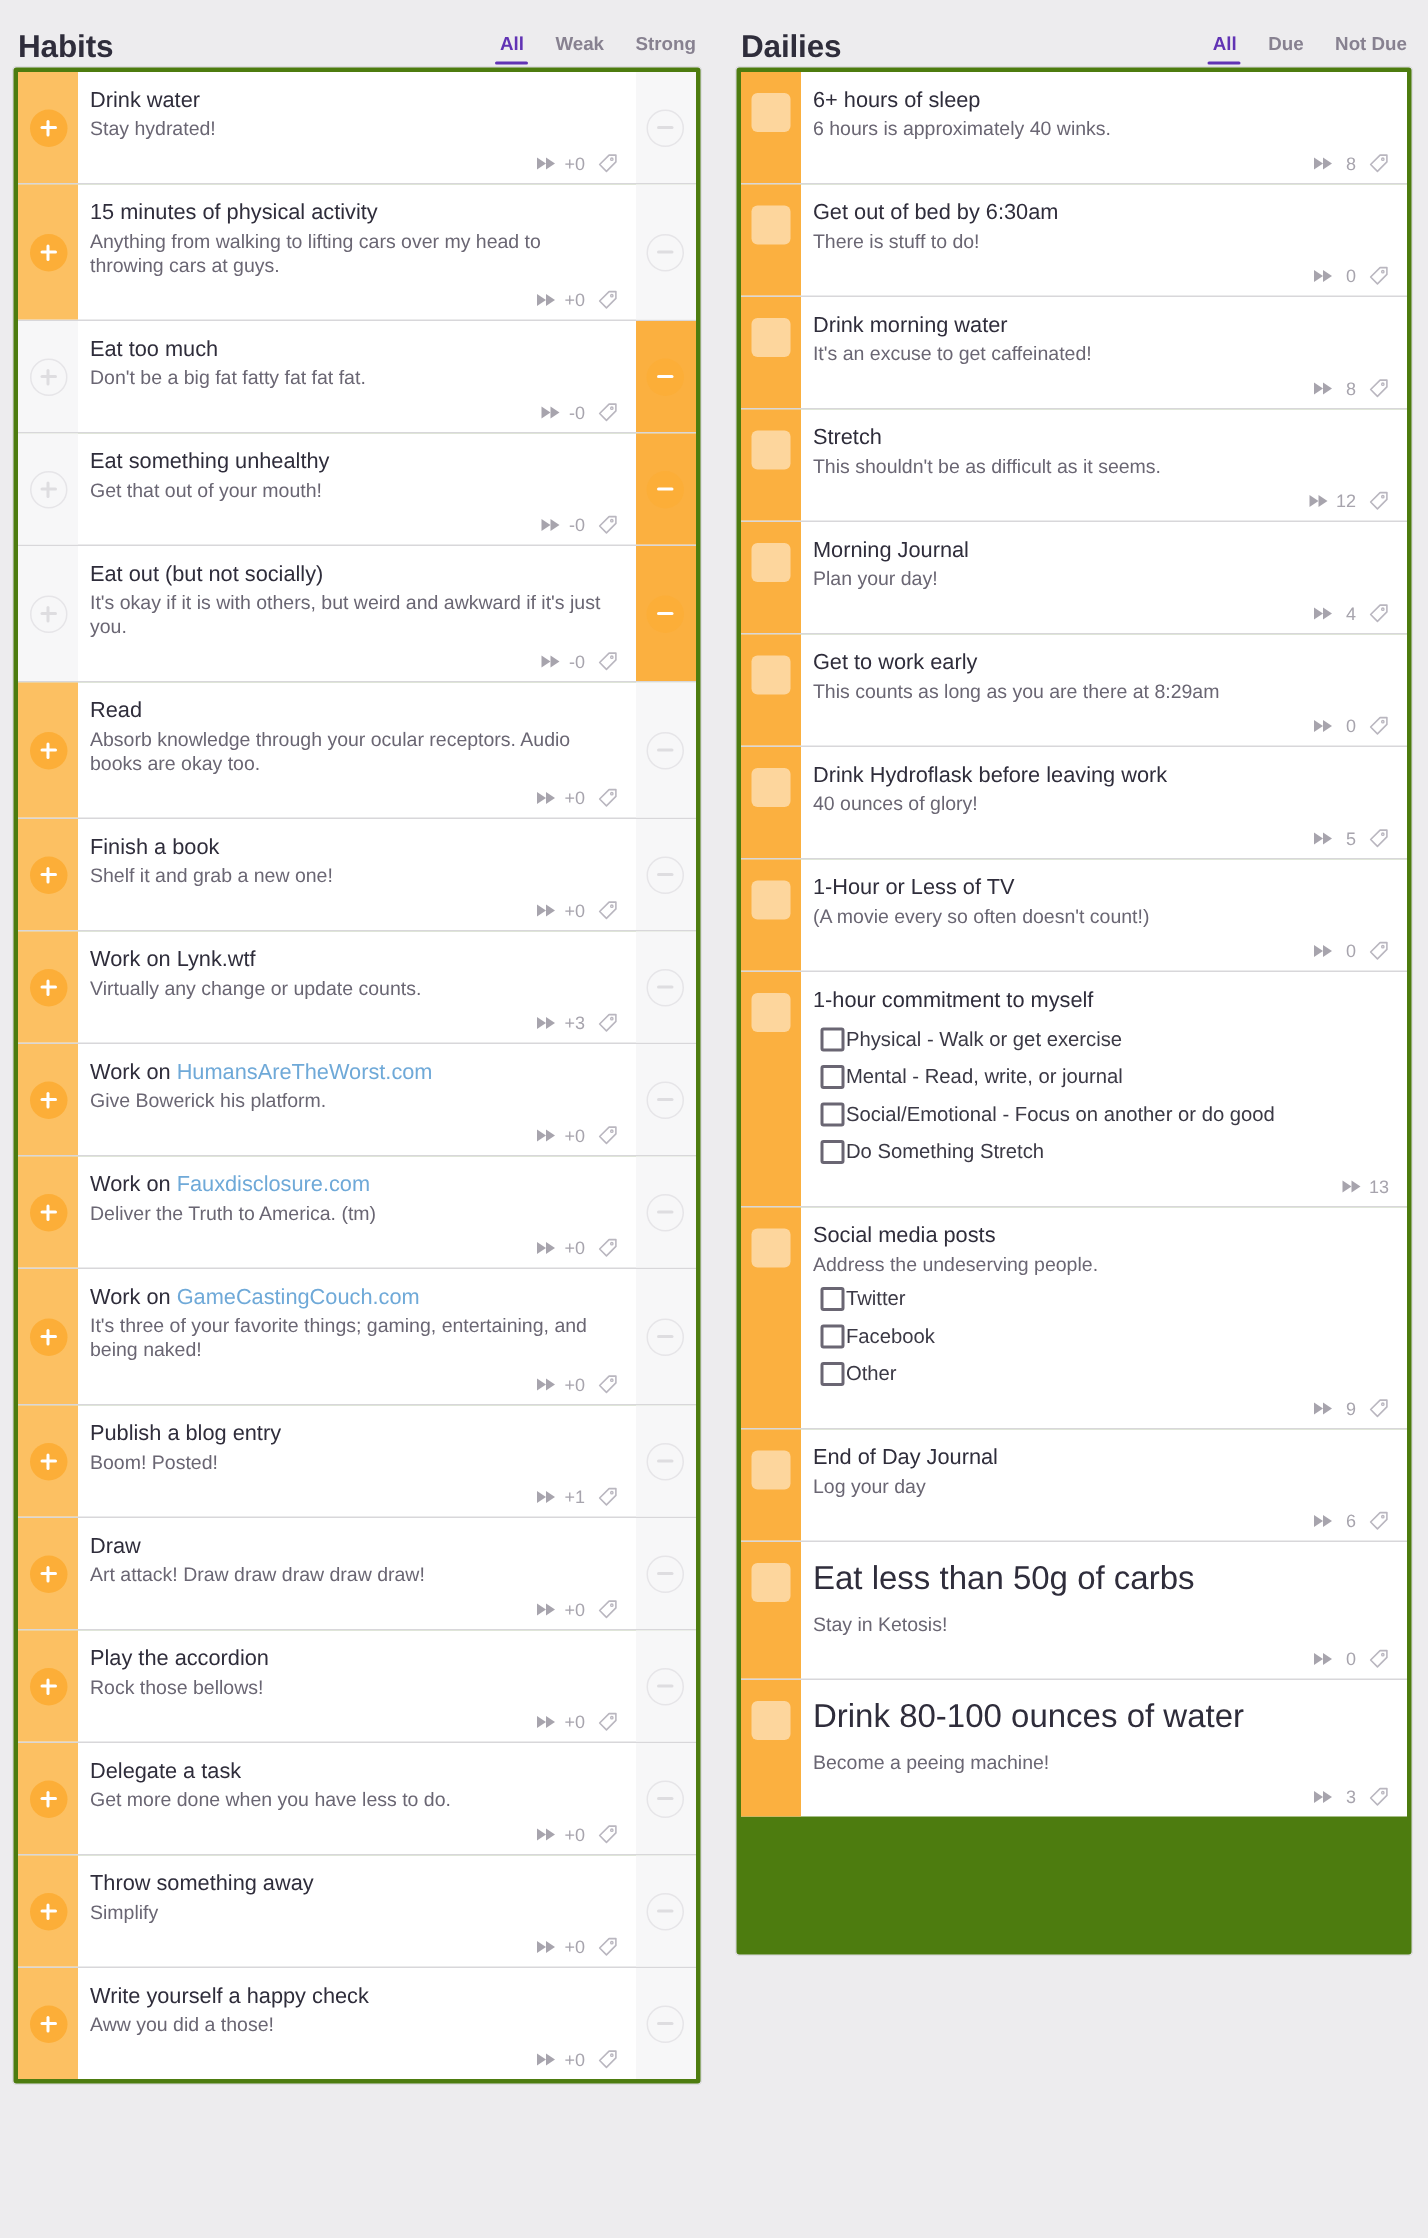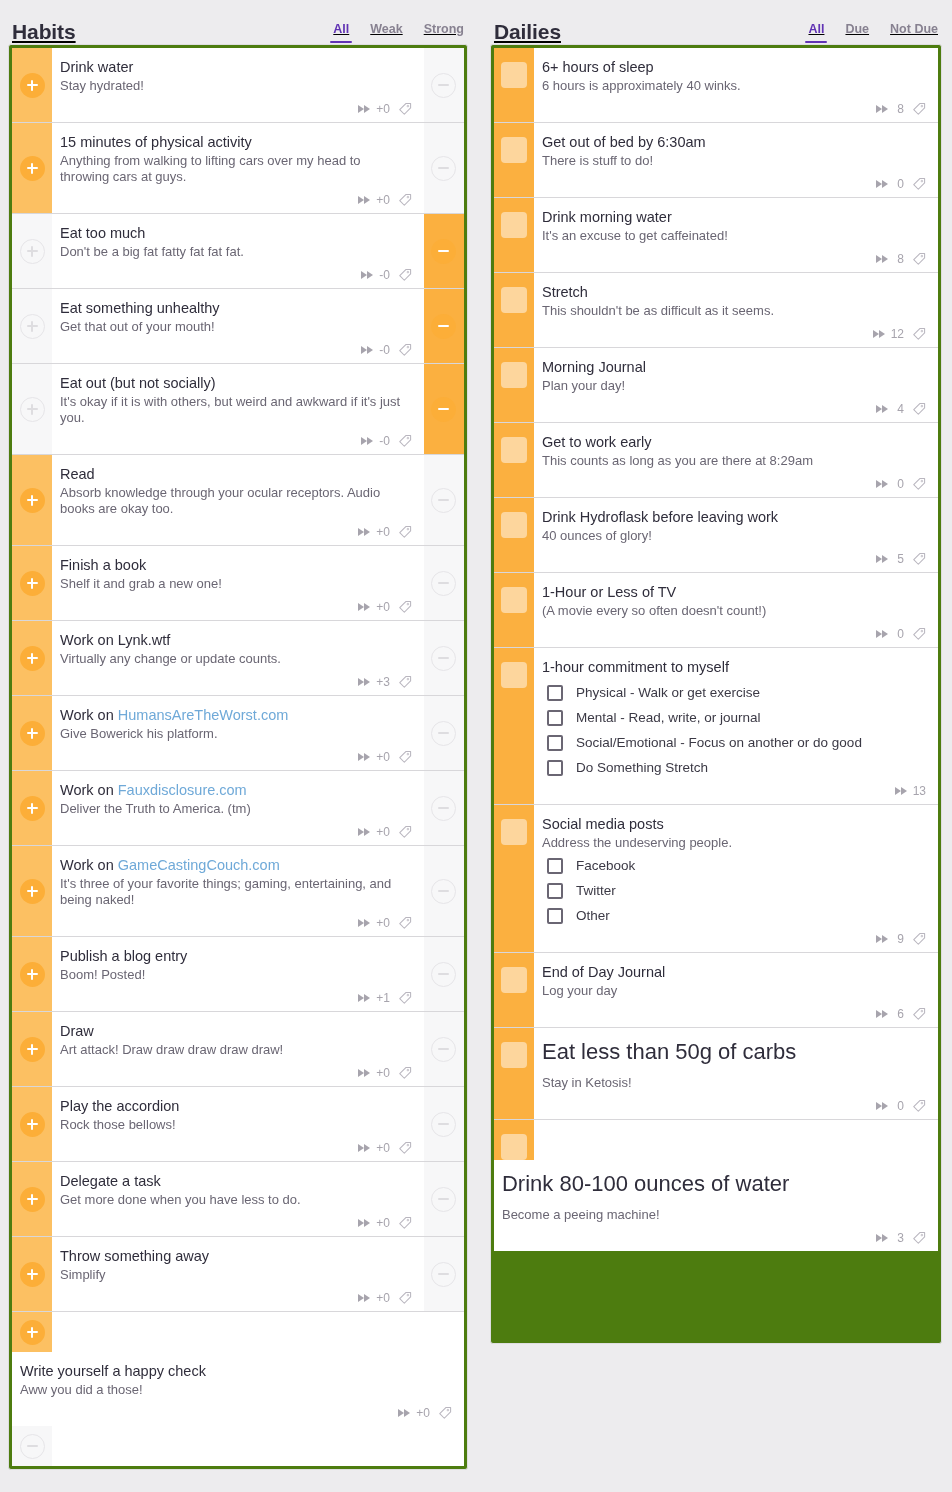--- a/index.html
+++ b/index.html
@@ -30,21 +30,20 @@
   .col-dailies { width: 456px; }
 
   
   .col-header {
     display: flex;
     align-items: flex-end;
     justify-content: space-between;
     height: 44px;
     padding: 4px 4px 0 4px;
     box-sizing: border-box;
-    text-decoration: underline;
   }
   .col-title {
     font-size: 21px;
     font-weight: bold;
     color: #2f2d3b;
     letter-spacing: -0.1px;
     line-height: 24px;
   }
   .filters {
     display: flex;
@@ -82,21 +81,21 @@
   .panel.dailies-panel { padding-bottom: 92px; }
 
   .task {
     display: flex;
     align-items: stretch;
     background: #ffffff;
     border-bottom: 1px solid #d8d7da;
     min-height: 62px;
     position: relative;
   }
-  .task:last-child { border-bottom: none; flex-direction: column; }
+  .task:last-child { border-bottom: none; }
 
   
   .ctrl {
     width: 40px;
     flex: 0 0 40px;
     display: flex;
     align-items: center;
     justify-content: center;
     cursor: pointer;
   }
@@ -204,21 +203,21 @@
   
   .checklist {
     margin-top: 6px;
     display: flex;
     flex-direction: column;
     gap: 8px;
   }
   .check-row {
     display: flex;
     align-items: center;
-    gap: 13px;
+    gap: 1px;
     cursor: pointer;
     padding-left: 5px;
   }
   .check-box {
     width: 16px; height: 16px;
     flex: 0 0 16px;
     border: 2px solid #6a6673;
     border-radius: 2px;
     background: #fff;
     box-sizing: border-box;
@@ -883,25 +882,25 @@
           <div class="task">
             <div class="daily-check">
               <span class="box"></span>
             </div>
             <div class="body">
               <div class="task-title">Social media posts</div>
               <div class="task-notes">Address the undeserving people.</div>
               <div class="checklist">
                 <div class="check-row">
                   <span class="check-box"></span>
-                  <span class="check-label">Facebook</span>
+                  <span class="check-label">Twitter</span>
                 </div>
                 <div class="check-row">
                   <span class="check-box"></span>
-                  <span class="check-label">Twitter</span>
+                  <span class="check-label">Facebook</span>
                 </div>
                 <div class="check-row">
                   <span class="check-box"></span>
                   <span class="check-label">Other</span>
                 </div>
               </div>
               <div class="meta">
                 <span class="ff-icon"></span>
                 <span class="streak-count">9</span>
                 <span class="tag-icon">

